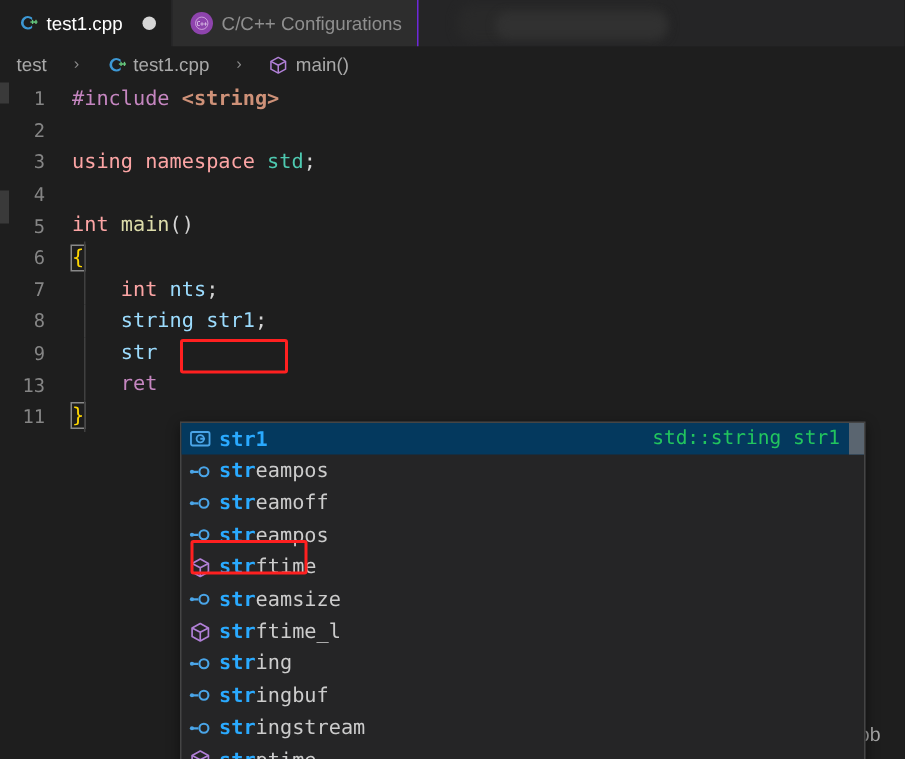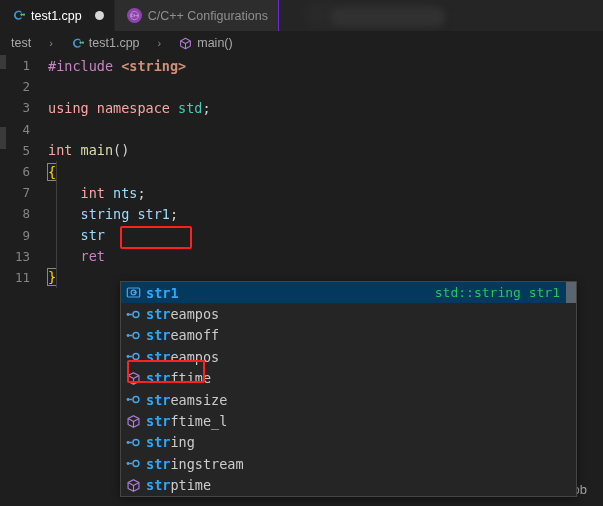--- a/index.html
+++ b/index.html
@@ -371,20 +371,25 @@
               </svg></span><span><span class="cmp-match">str</span><span class="cmp-label">ftime_l</span></span></div>
           <div class="cmp-row"><span class="cmp-icon"><svg viewBox="0 0 16 16" width="15" height="15">
                 <circle cx="10.6" cy="8" r="3.2" fill="none" stroke="#4aa5e8" stroke-width="1.5"></circle>
                 <line x1="1.6" y1="8" x2="6.6" y2="8" stroke="#4aa5e8" stroke-width="1.6"></line>
                 <circle cx="2.1" cy="8" r="1.5" fill="#4aa5e8"></circle>
               </svg></span><span><span class="cmp-match">str</span><span class="cmp-label">ing</span></span></div>
           <div class="cmp-row"><span class="cmp-icon"><svg viewBox="0 0 16 16" width="15" height="15">
                 <circle cx="10.6" cy="8" r="3.2" fill="none" stroke="#4aa5e8" stroke-width="1.5"></circle>
                 <line x1="1.6" y1="8" x2="6.6" y2="8" stroke="#4aa5e8" stroke-width="1.6"></line>
                 <circle cx="2.1" cy="8" r="1.5" fill="#4aa5e8"></circle>
+              </svg></span><span><span class="cmp-match">str</span><span class="cmp-label">ingbuf</span></span></div>
+          <div class="cmp-row"><span class="cmp-icon"><svg viewBox="0 0 16 16" width="15" height="15">
+                <circle cx="10.6" cy="8" r="3.2" fill="none" stroke="#4aa5e8" stroke-width="1.5"></circle>
+                <line x1="1.6" y1="8" x2="6.6" y2="8" stroke="#4aa5e8" stroke-width="1.6"></line>
+                <circle cx="2.1" cy="8" r="1.5" fill="#4aa5e8"></circle>
               </svg></span><span><span class="cmp-match">str</span><span class="cmp-label">ingstream</span></span></div>
           <div class="cmp-row"><span class="cmp-icon"><svg viewBox="0 0 16 16" width="15" height="15">
                 <path d="M8 1.8 L13.8 4.9 L13.8 11.1 L8 14.2 L2.2 11.1 L2.2 4.9 Z" fill="none" stroke="#b180d7" stroke-width="1.2" stroke-linejoin="round"></path>
                 <path d="M2.2 4.9 L8 8 L13.8 4.9 M8 8 L8 14.2" fill="none" stroke="#b180d7" stroke-width="1.2" stroke-linejoin="round"></path>
               </svg></span><span><span class="cmp-match">str</span><span class="cmp-label">ptime</span></span></div>
         </div>
 
     </div>
 
   </div>

